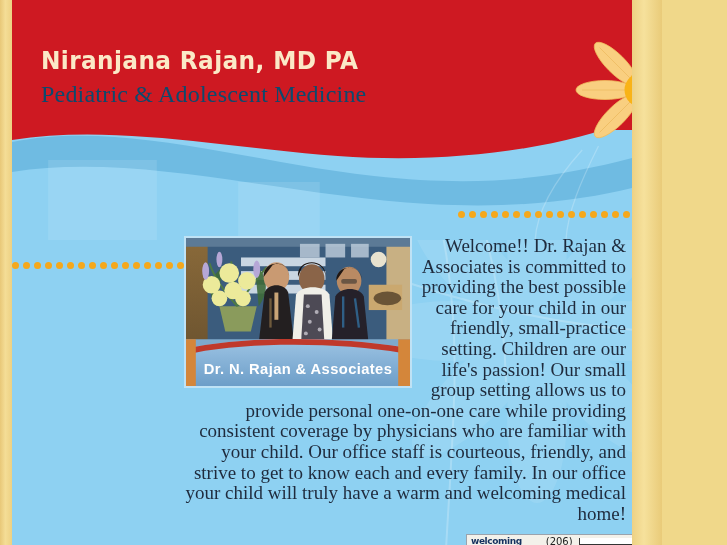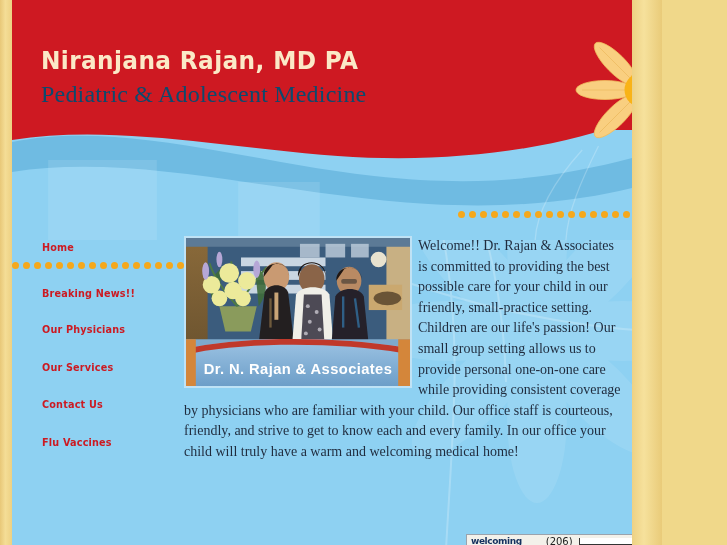--- a/index.html
+++ b/index.html
@@ -160,24 +160,24 @@
   #office-photo svg { display: block; width: 100%; height: 100%; }
 
   
   #welcome-copy {
     position: absolute;
     left: 172px;
     top: 236px;
     right: 6px;
     z-index: 18;
     font-family: "Liberation Serif", serif;
-    font-size: 14px;
+    font-size: 19px;
     line-height: 20.6px;
     color: #1f2b3d;
-    text-align: left;
+    text-align: right;
   }
   #welcome-copy p { margin: 0 0 19px 0; }
   #photo-float {
     float: left;
     width: 234px;
     height: 156px;
     shape-outside: margin-box;
   }
 
   
@@ -373,28 +373,20 @@
         <span class="dot"></span>
         <span class="dot"></span>
         <span class="dot"></span>
         <span class="dot"></span>
         <span class="dot"></span>
         <span class="dot"></span>
         <span class="dot"></span>
         <span class="dot"></span>
       </div>
 
-    <nav id="nav">
-      <a class="nav-item" id="nav-item-home">Home</a>
-      <a class="nav-item" id="nav-item-breaking-news">Breaking News!!</a>
-      <a class="nav-item" id="nav-item-our-physicians">Our Physicians</a>
-      <a class="nav-item" id="nav-item-our-services">Our Services</a>
-      <a class="nav-item" id="nav-item-contact-us">Contact Us</a>
-      <a class="nav-item" id="nav-item-flu-vaccines">Flu Vaccines</a>
-    </nav>
 
     <div id="welcome-copy">
       <div id="photo-float"></div>
       <p>Welcome!! Dr. Rajan &amp; Associates is committed to providing the best possible care for your child in our friendly, small-practice setting. Children are our life's passion! Our small group setting allows us to provide personal one-on-one care while providing consistent coverage by physicians who are familiar with your child.  Our office staff is courteous, friendly, and strive to get to know each and every family.  In our office your child will truly have a warm and welcoming medical home!</p>
     </div>
 
     <div id="bottom-cut-text">Our practice is lead and managed by</div>
 
     <div id="office-photo">
       <svg viewBox="0 0 228 152" preserveAspectRatio="none">

